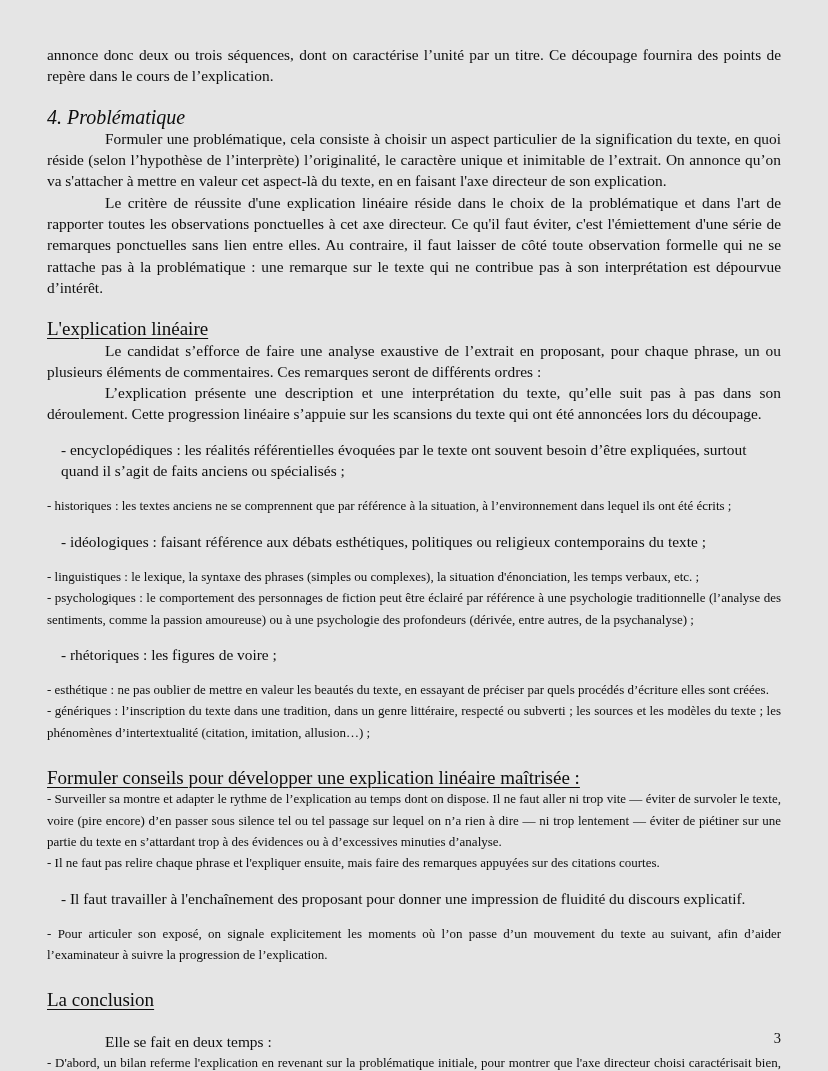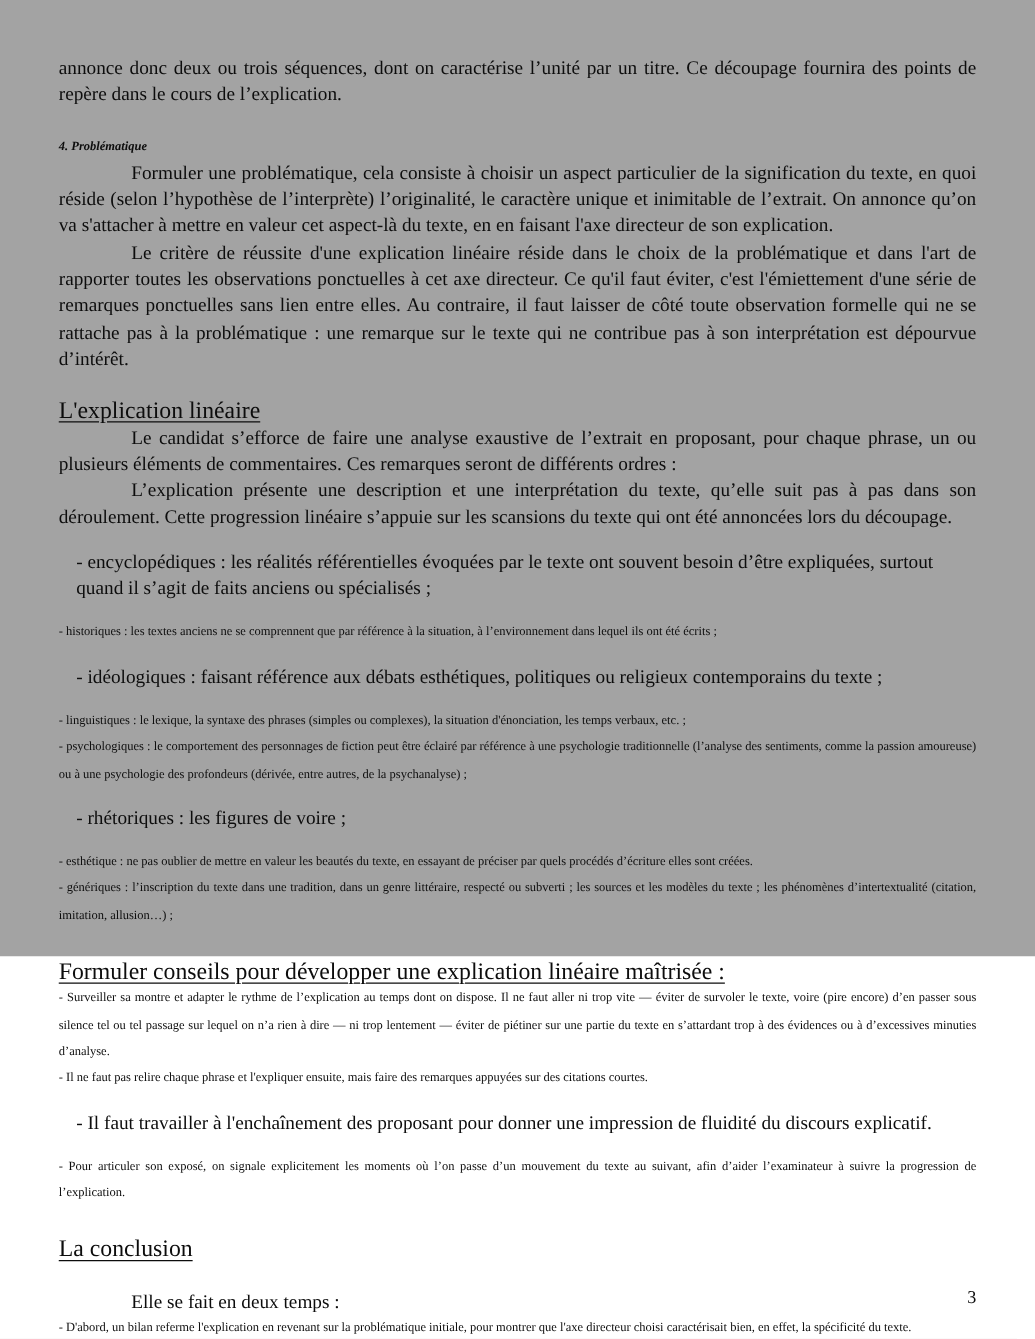--- a/index.html
+++ b/index.html
@@ -16,22 +16,22 @@
     font-family: "Liberation Serif", "DejaVu Serif", serif;
     color: #111111;
     -webkit-font-smoothing: antialiased;
   }
 
   .page {
     position: absolute;
     left: 0;
     top: 0;
     width: 828px;
-    height: 765px;
-    background: #a3a3a3;
+    height: 1071px;
+    background: #e5e5e5;
   }
 
   .content {
     position: absolute;
     left: 47px;
     top: 44px;
     width: 734px;
   }
 
   p, .para {
@@ -45,45 +45,45 @@
   }
 
   .indent {
     text-indent: 58px;
   }
   .spacer-md { height: 20px; }
   .spacer-lg { height: 24px; }
 
   .head-italic {
     margin: 0;
-    font-size: 10px;
+    font-size: 20px;
     line-height: 21.3px;
     font-style: italic;
-    font-weight: 700;
+    font-weight: 400;
     text-align: left;
     color: #0d0d0d;
   }
 
   .head-underline {
     margin: 0;
     font-size: 19px;
     line-height: 21.3px;
     text-align: left;
     color: #0d0d0d;
     text-decoration: underline;
     text-underline-offset: 2.5px;
     text-decoration-thickness: 1px;
     display: inline-block;
   }
 
   .head-block { text-align: left; }
 
   .bullet {
     margin: 0;
-    font-size: 10px;
+    font-size: 13px;
     line-height: 21.3px;
     text-align: justify;
     color: #0d0d0d;
   }
 
   .bullet-ragged {
     margin: 14px;
     font-size: 15.4px;
     line-height: 21.3px;
     text-align: left;

